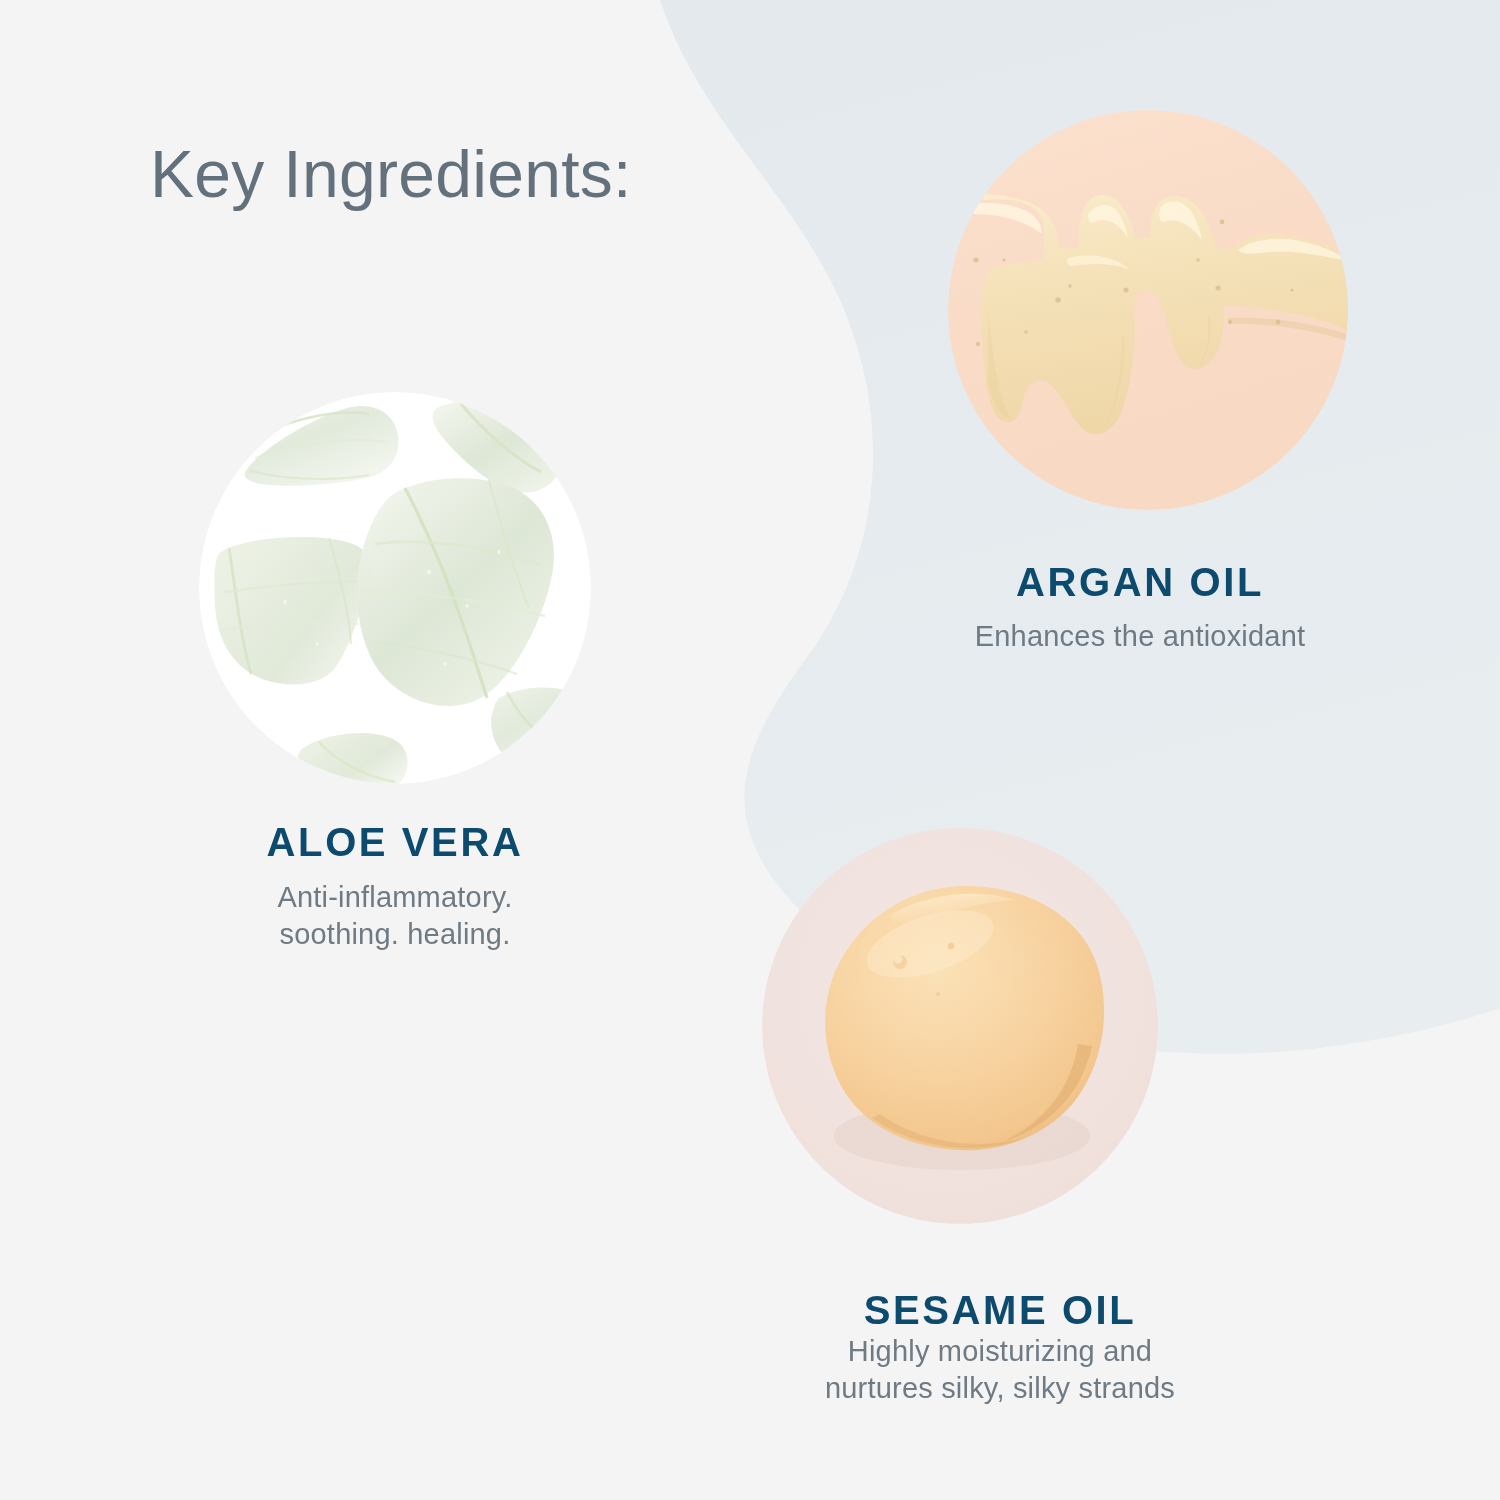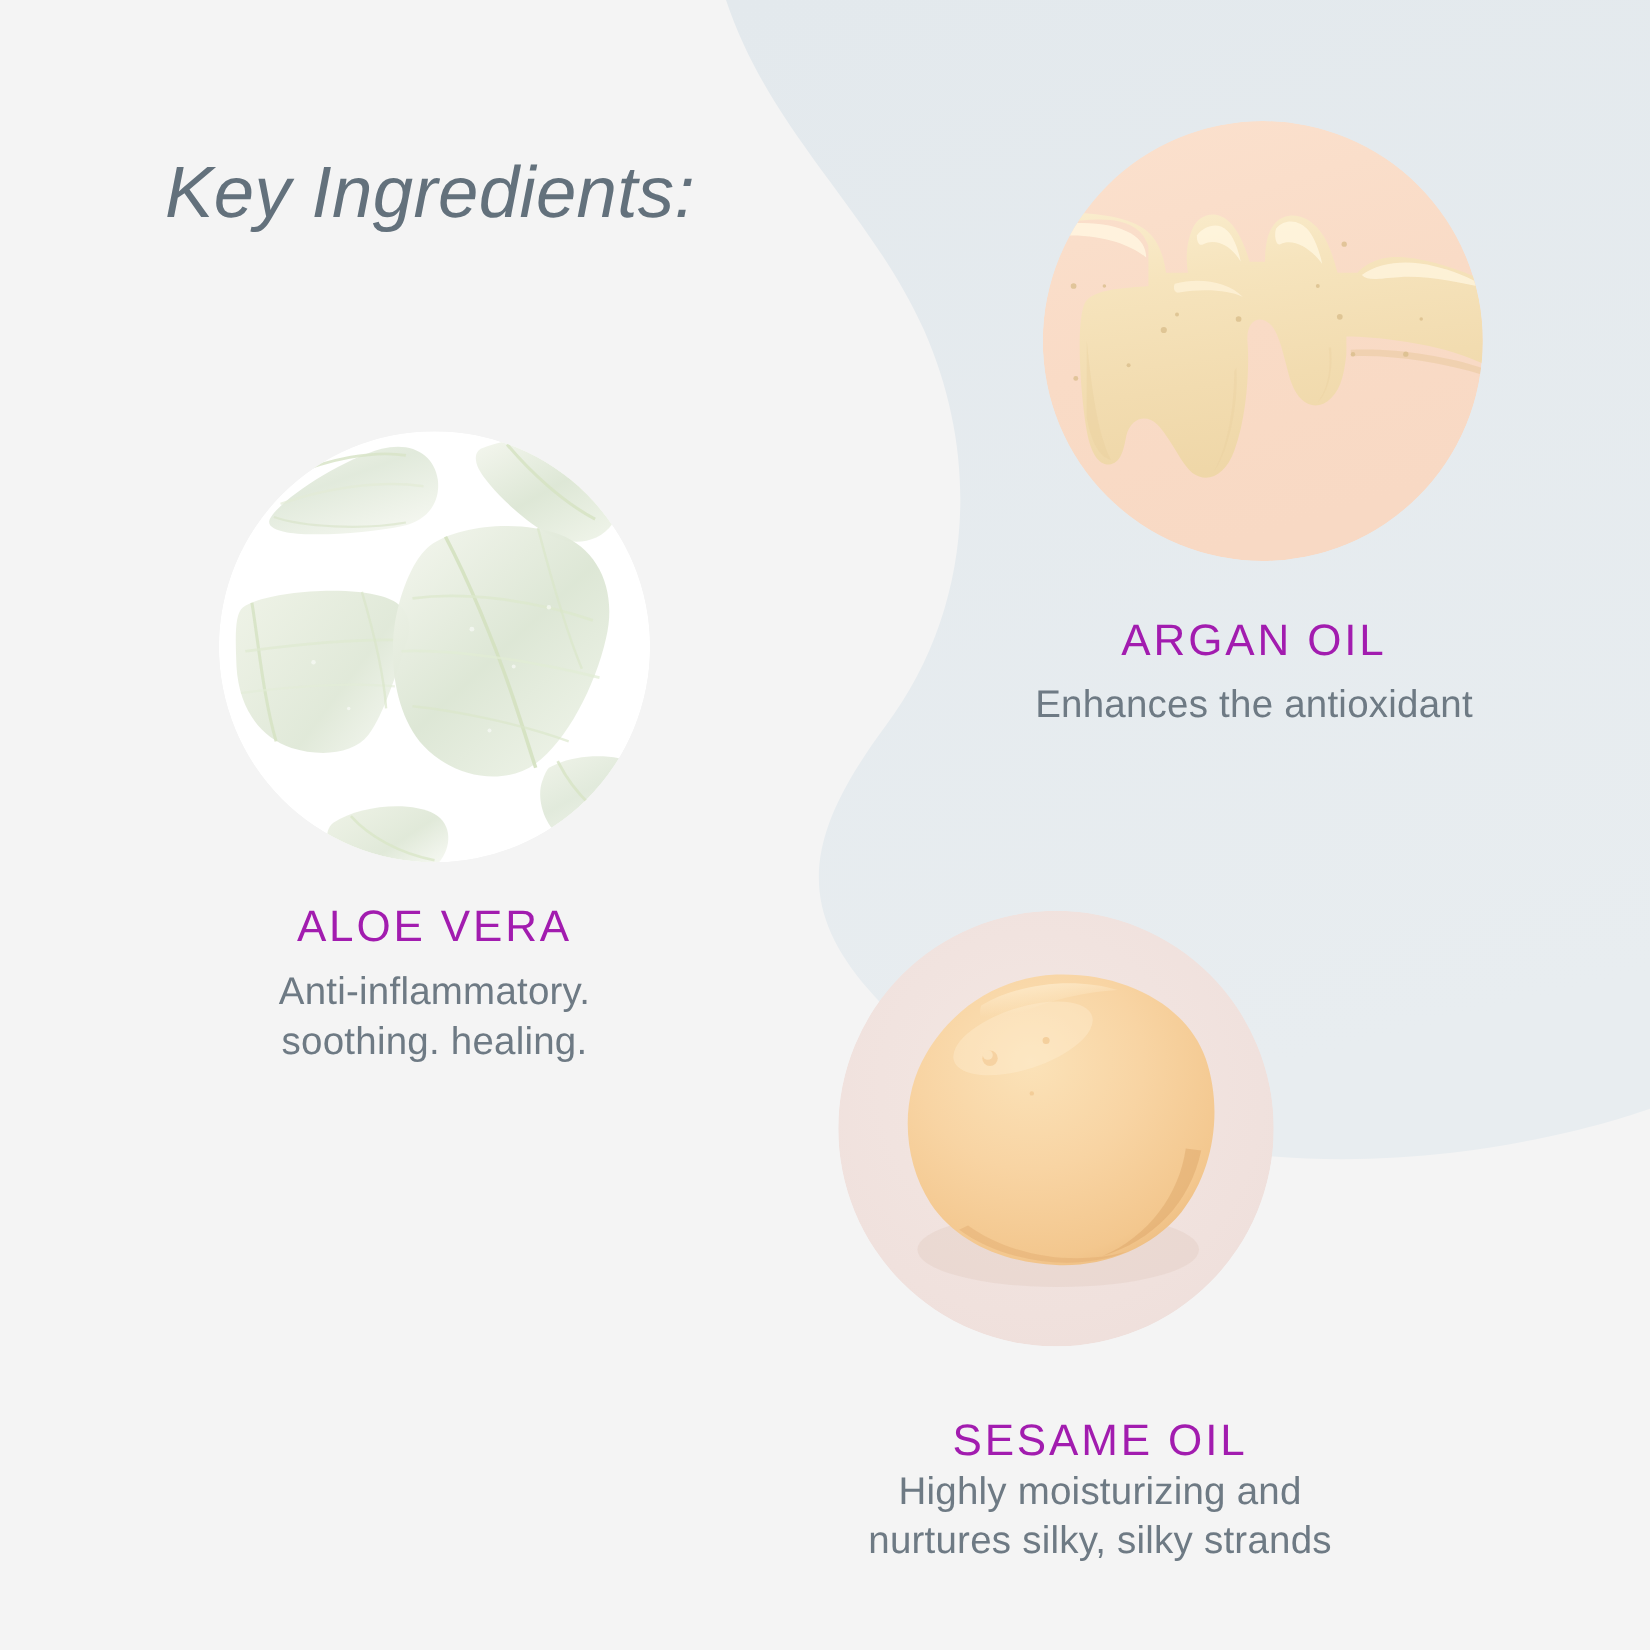--- a/index.html
+++ b/index.html
@@ -29,45 +29,44 @@
   .page-title {
     position: absolute;
     left: 150px;
     top: 138px;
     font-size: 66px;
     font-weight: 400;
     letter-spacing: 0.3px;
     color: #63717C;
     line-height: 1.1;
     white-space: nowrap;
-    font-style: italic;
   }
 
   
   .ingredient {
     position: absolute;
   }
   .circle-wrap {
     position: relative;
     border-radius: 50%;
     overflow: hidden;
   }
   .ing-name {
     text-align: center;
-    font-weight: 400;
+    font-weight: 700;
     font-size: 40px;
     letter-spacing: 2.6px;
-    color: #a21caf;
+    color: #0c4a6e;
     line-height: 1.12;
     white-space: nowrap;
   }
   .ing-desc {
     text-align: center;
     font-weight: 400;
-    font-size: 35px;
+    font-size: 29px;
     letter-spacing: 0.2px;
     color: #6E7A84;
     line-height: 1.30;
   }
   .ing-desc .ln { display: block; white-space: nowrap; }
 
   
   #ing-aloe   { left: 150px;  top: 392px;  width: 490px; }
   #ing-argan  { left: 840px;  top: 110px;  width: 600px; }
   #ing-sesame { left: 700px;  top: 828px;  width: 600px; }

